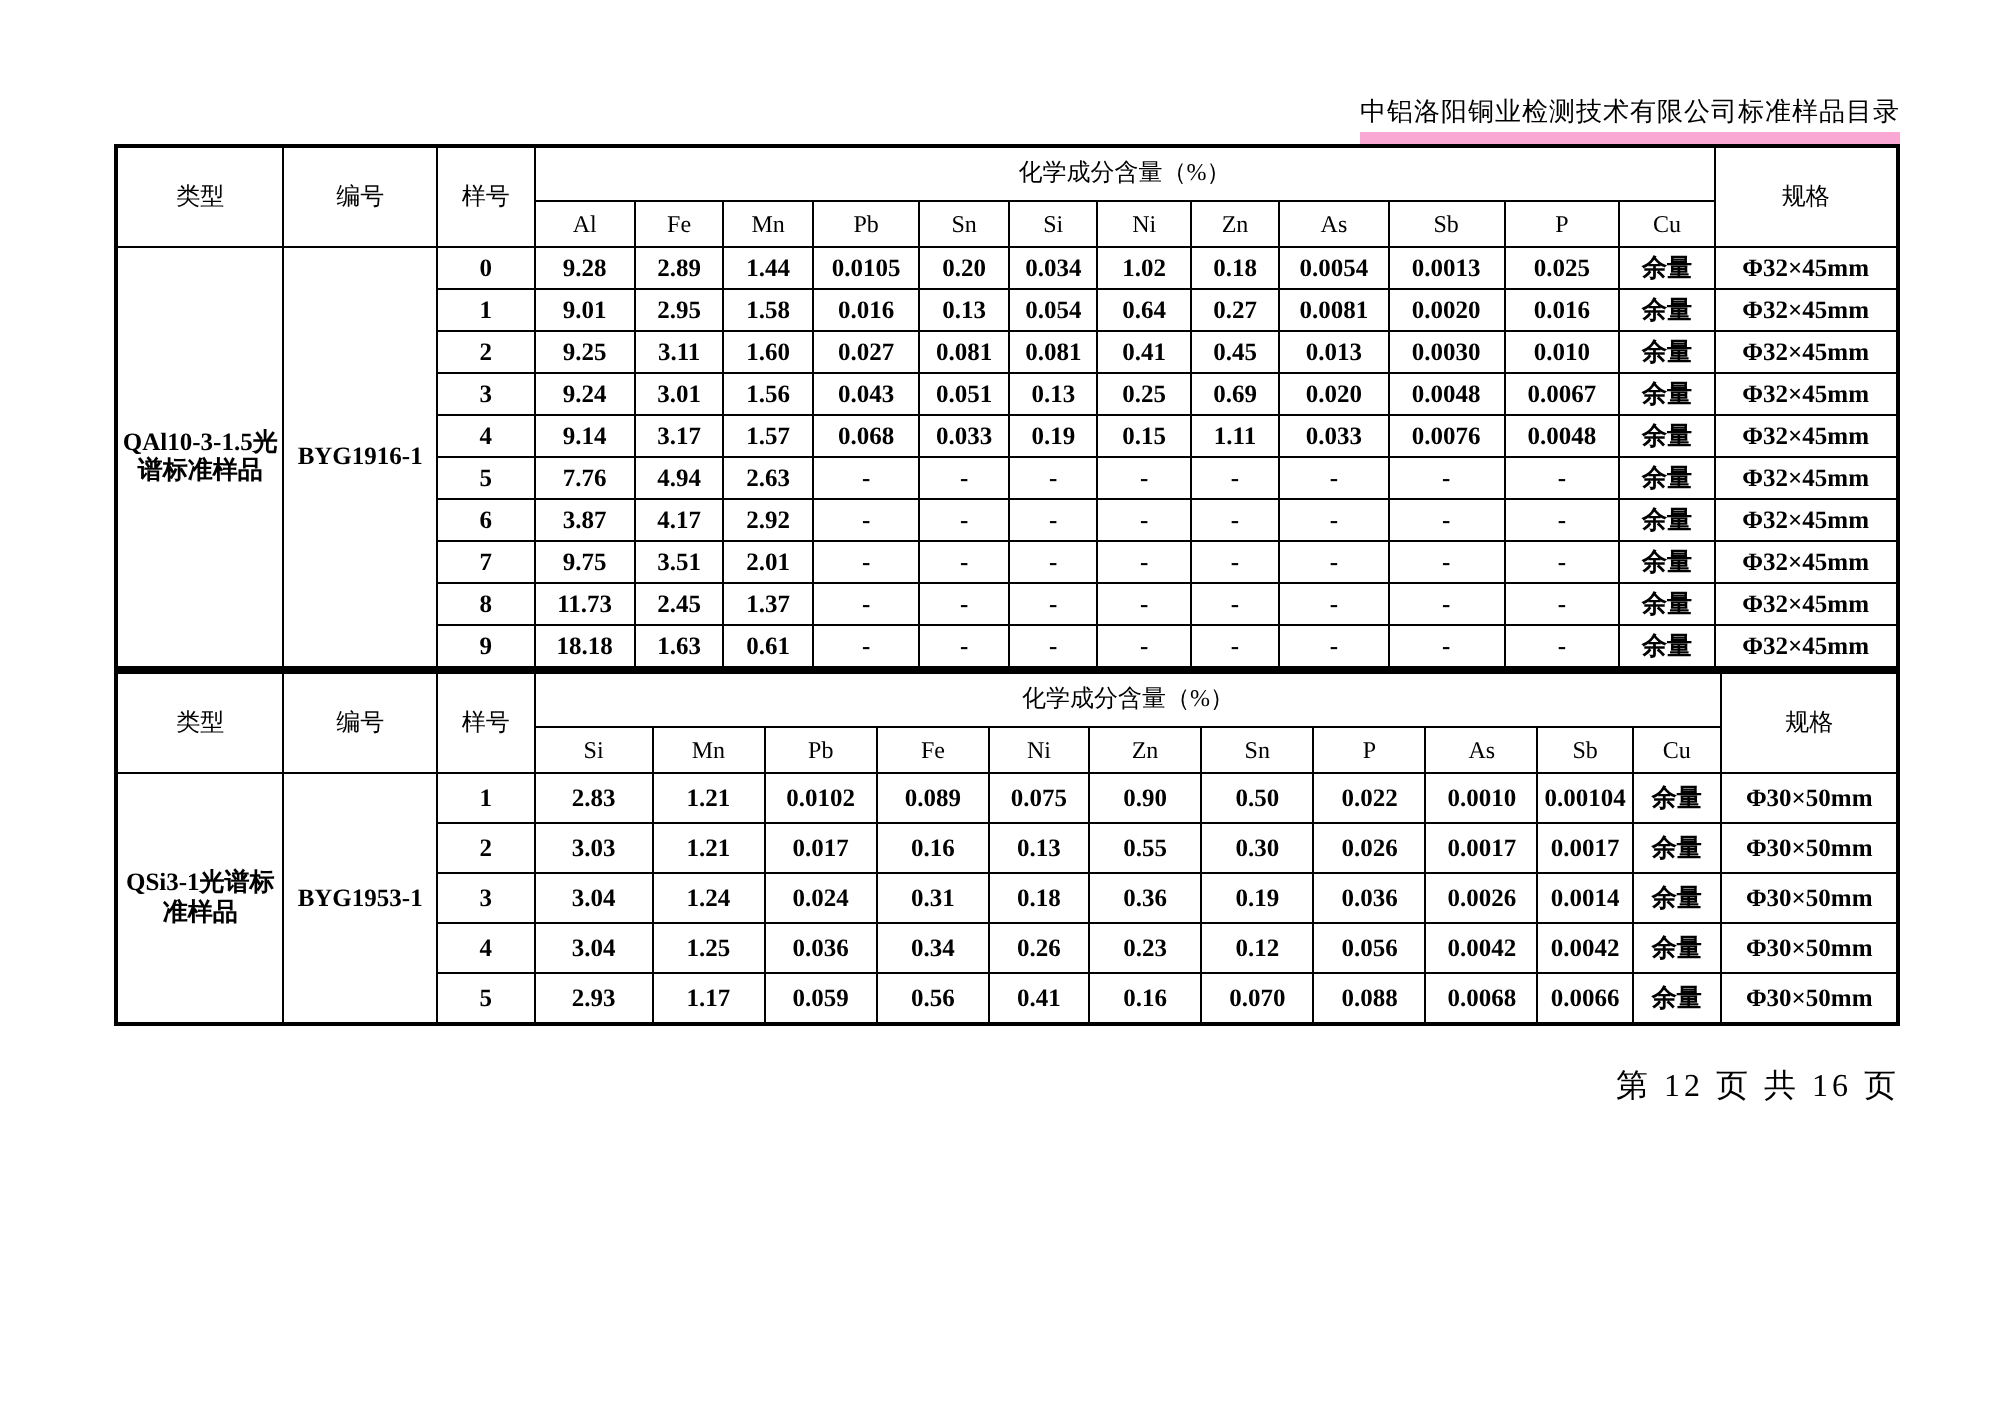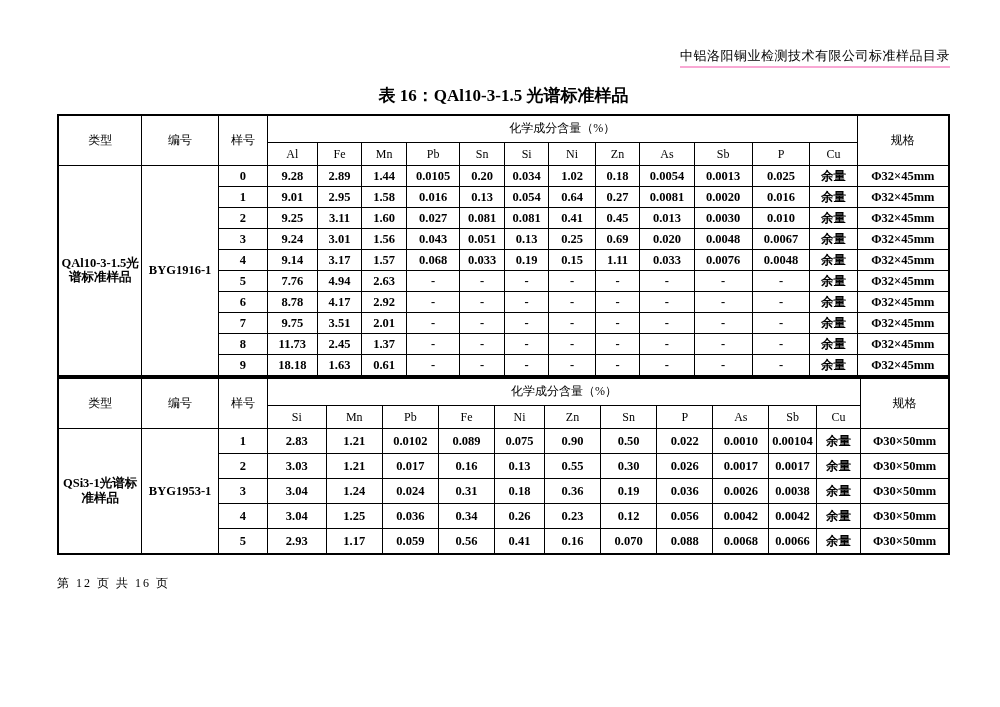--- a/index.html
+++ b/index.html
@@ -14,21 +14,21 @@
     overflow: hidden;
   }
   .doc-header {
     padding-top: 48px;
     text-align: right;
     font-size: 13px;
     line-height: 1.2;
   }
   .doc-header-text {
     display: inline-block;
-    border-bottom: 2px solid #f9a8d4;
+    border-bottom: 6px solid #f9a8d4;
     padding-bottom: 2px;
     letter-spacing: 0.5px;
     text-align: right;
   }
   .tbl-title {
     text-align: center;
     font-size: 17px;
     font-weight: bold;
     margin: 16px 0 7px 0;
   }
@@ -57,36 +57,35 @@
   table.stbl td {
     font-weight: bold;
     font-size: 12.5px;
     height: 21px;
     line-height: 1.15;
   }
   #table17 td { height: 25px; }
   td.spec { font-size: 11px; letter-spacing: 0; }
   td.type-cell { padding: 0 5px; font-size: 12.5px; }
   .page-footer {
-    text-align: left;
-    font-size: 12px;
+    text-align: right;
+    font-size: 16px;
     margin-top: 20px;
     letter-spacing: 2px;
   }
 </style>
 </head>
 <body>
 
 <div class="page">
 
   <div class="doc-header">
     <span class="doc-header-text">中铝洛阳铜业检测技术有限公司标准样品目录</span>
   </div>
 
-  <h2 class="tbl-title">表 16：QAl10-3-1.5 光谱标准样品</h2>
 
   <table class="stbl" id="table16">
     <colgroup>
       <col style="width:9.4%">
         <col style="width:8.6%">
         <col style="width:5.5%">
       <col style="width:5.6%">
         <col style="width:5.0%">
         <col style="width:5.0%">
       <col style="width:6.0%">
@@ -217,21 +216,21 @@
           <td>-</td>
           <td>-</td>
           <td>-</td>
           <td>-</td>
           <td>-</td>
           <td>余量</td>
           <td class="spec">Φ32×45mm</td>
         </tr>
         <tr>
           <td>6</td>
-          <td>8.78</td>
+          <td>3.87</td>
           <td>4.17</td>
           <td>2.92</td>
           <td>-</td>
           <td>-</td>
           <td>-</td>
           <td>-</td>
           <td>-</td>
           <td>-</td>
           <td>-</td>
           <td>-</td>
@@ -367,21 +366,21 @@
           <td>3</td>
           <td>3.04</td>
           <td>1.24</td>
           <td>0.024</td>
           <td>0.31</td>
           <td>0.18</td>
           <td>0.36</td>
           <td>0.19</td>
           <td>0.036</td>
           <td>0.0026</td>
-          <td>0.0038</td>
+          <td>0.0014</td>
           <td>余量</td>
           <td class="spec">Φ30×50mm</td>
         </tr>
         <tr>
           <td>4</td>
           <td>3.04</td>
           <td>1.25</td>
           <td>0.036</td>
           <td>0.34</td>
           <td>0.26</td>

